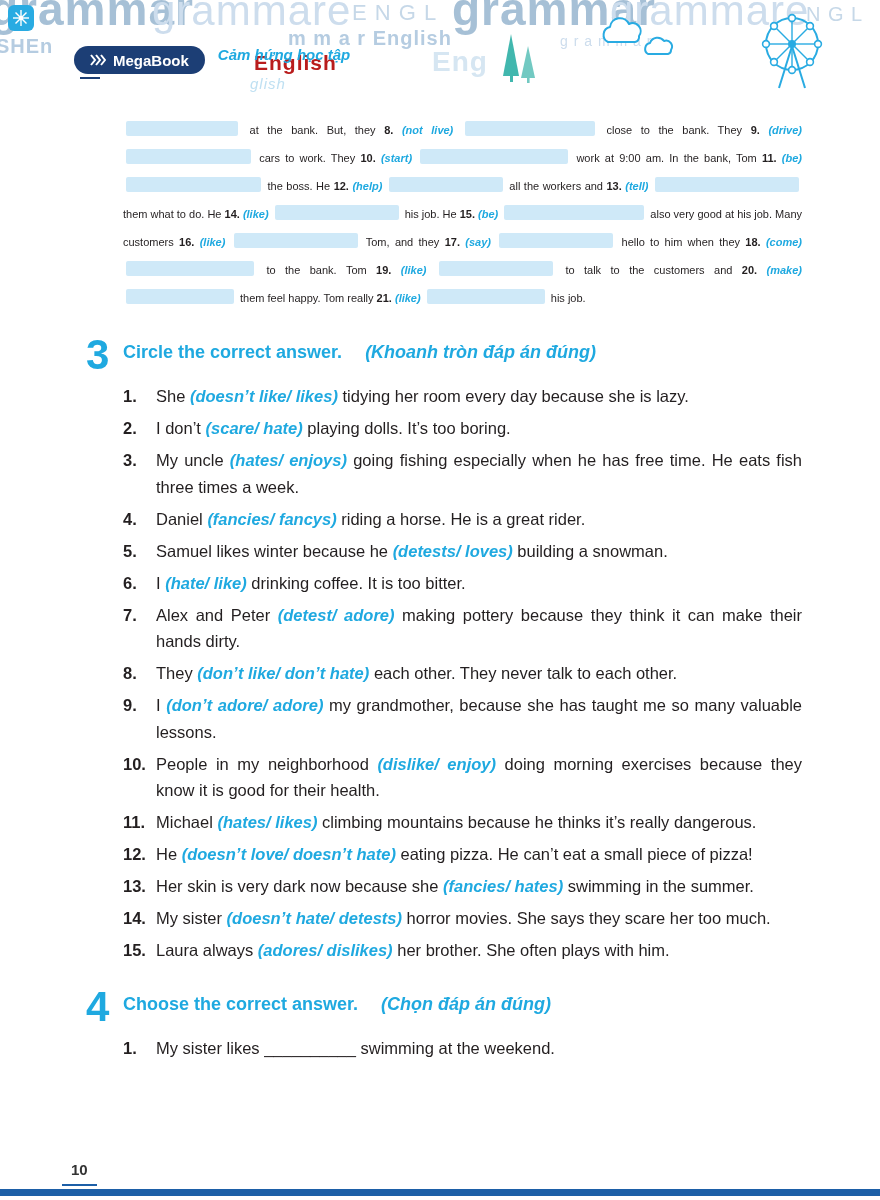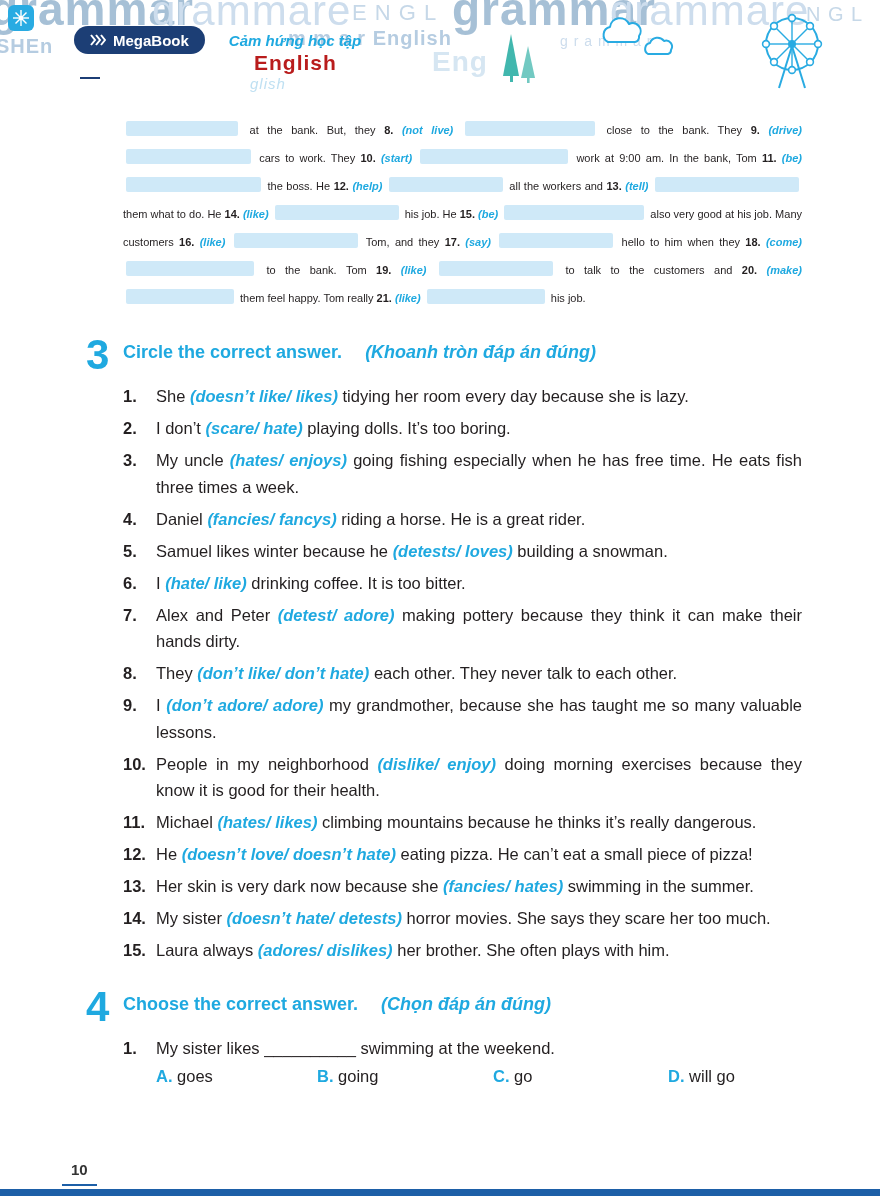--- a/index.html
+++ b/index.html
@@ -7,21 +7,21 @@
   }
   *{margin:0;padding:0;box-sizing:border-box}
   html,body{width:880px;height:1200px;background:#fff;overflow:hidden;
     font-family:"Liberation Sans","DejaVu Sans",sans-serif;color:var(--ink)}
   .page{position:relative;width:880px;height:1200px}
 
   
   .header{position:relative;height:92px;overflow:hidden}
   .header-words span{position:absolute;white-space:nowrap;line-height:1;letter-spacing:1px}
   .deco-svg{position:absolute;left:0;top:0;pointer-events:none}
-  .brand-row{position:absolute;left:74px;top:26px;display:flex;align-items:center;gap:24px;z-index:3}
+  .brand-row{position:absolute;left:74px;top:46px;display:flex;gap:13px;z-index:3}
   .brand-pill{background:var(--navy);color:#fff;height:28px;border-radius:15px;
     display:flex;align-items:center;gap:7px;padding:0 16px;font-weight:700;font-size:15px}
   .tagline{color:var(--accent);font-style:italic;font-weight:700;font-size:15px}
   .brand-underline{position:absolute;left:80px;top:77px;width:20px;height:2px;background:var(--navy);z-index:3}
 
   
   main{padding:24px 78px 0 123px}
   .fill-para{font-size:11px;line-height:28px;text-align:justify}
   .blank{display:inline-block;width:118px;height:15px;background:var(--blank);
     border-radius:2px;vertical-align:-2px;margin:0 3px}
@@ -180,26 +180,20 @@
 
     <section class="ex4">
       <div class="ex-head">
         <span class="ex-num">4</span>
         <span class="ex-title">
           <span>Choose the correct answer.</span>
           <span class="vi">(Chọn đáp án đúng)</span>
         </span>
       </div>
       <div class="item" id="ex4-question"><span class="num">1.</span><span>My sister likes __________ swimming at the weekend.</span></div>
-      <div class="options" id="ex4-options">
-          <span class="opt"><span class="optL">A.</span><span> goes</span></span>
-          <span class="opt"><span class="optL">B.</span><span> going</span></span>
-          <span class="opt"><span class="optL">C.</span><span> go</span></span>
-          <span class="opt"><span class="optL">D.</span><span> will go</span></span>
-        </div>
     </section>
 
   </main>
 
   <span class="page-num">10</span>
   <div class="page-line"></div>
   <div class="bottom-bar"></div>
 </div>
 
 </body></html>

